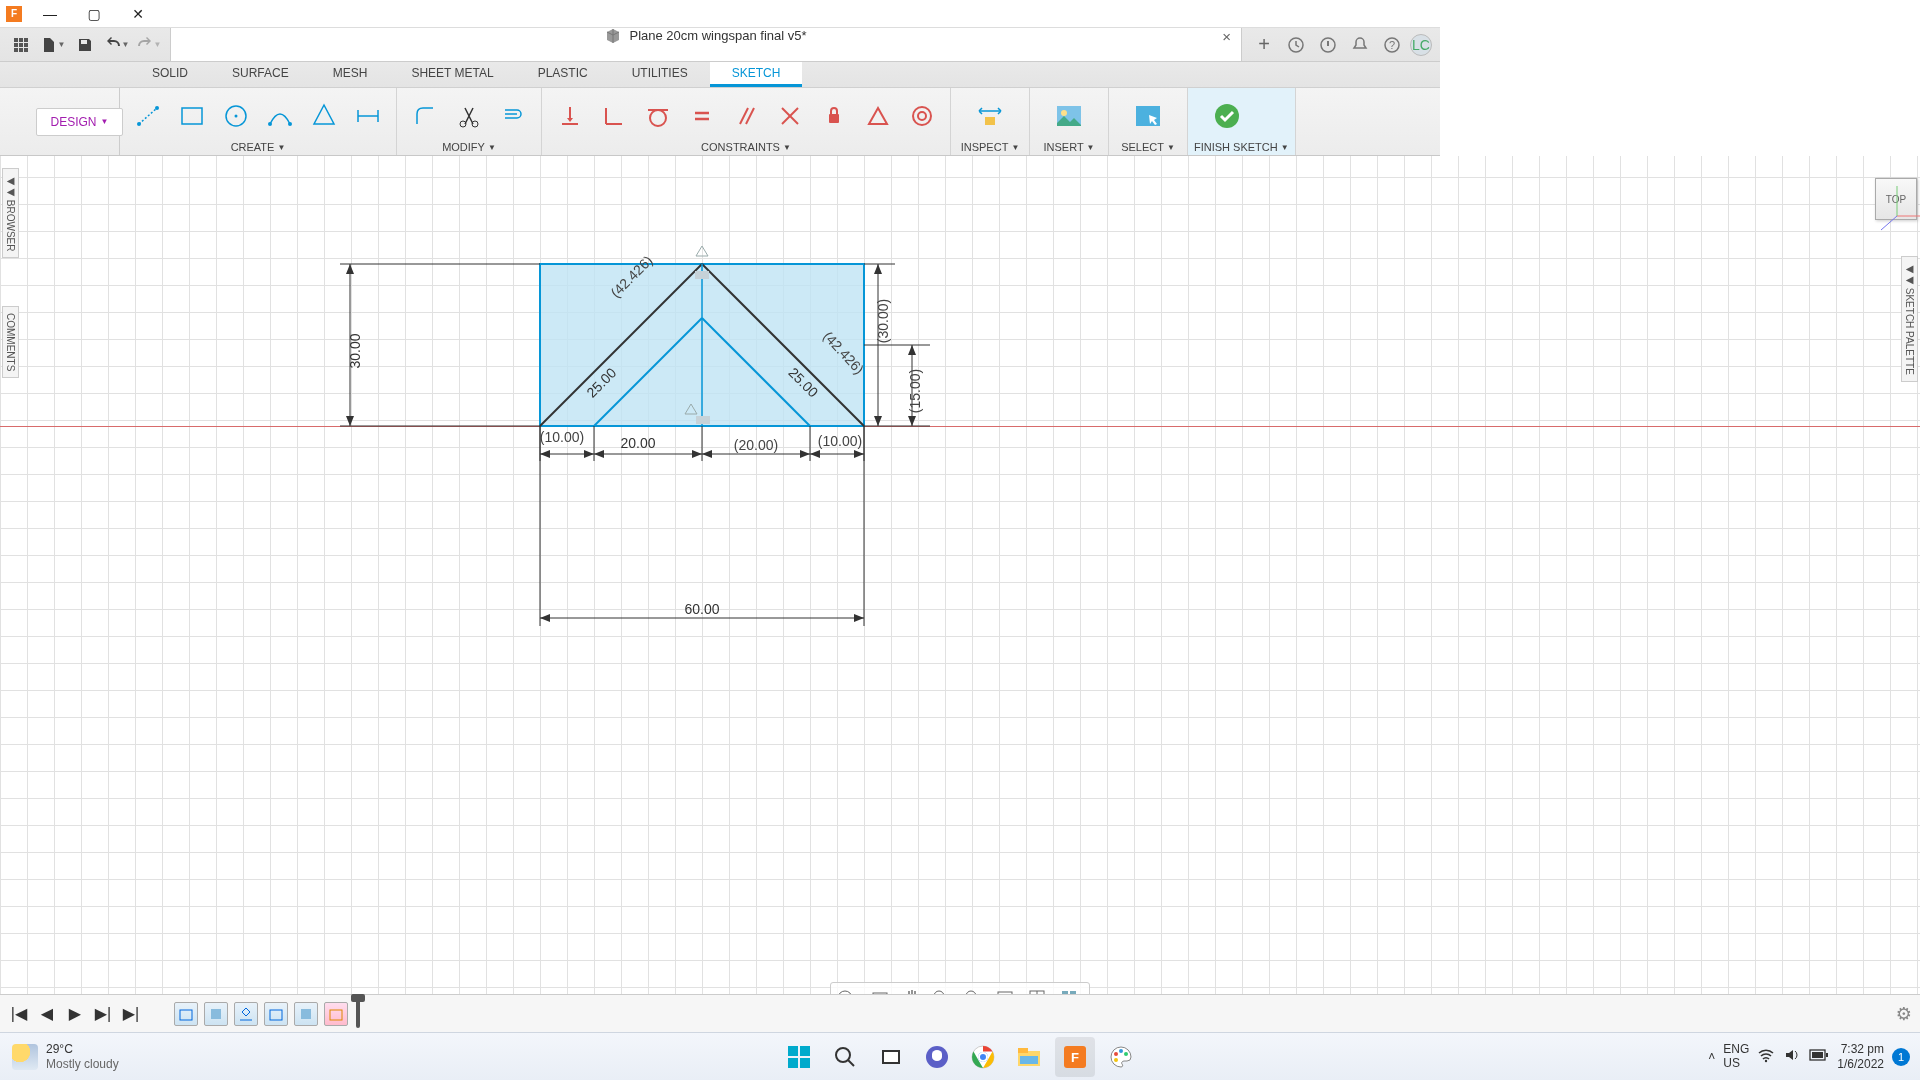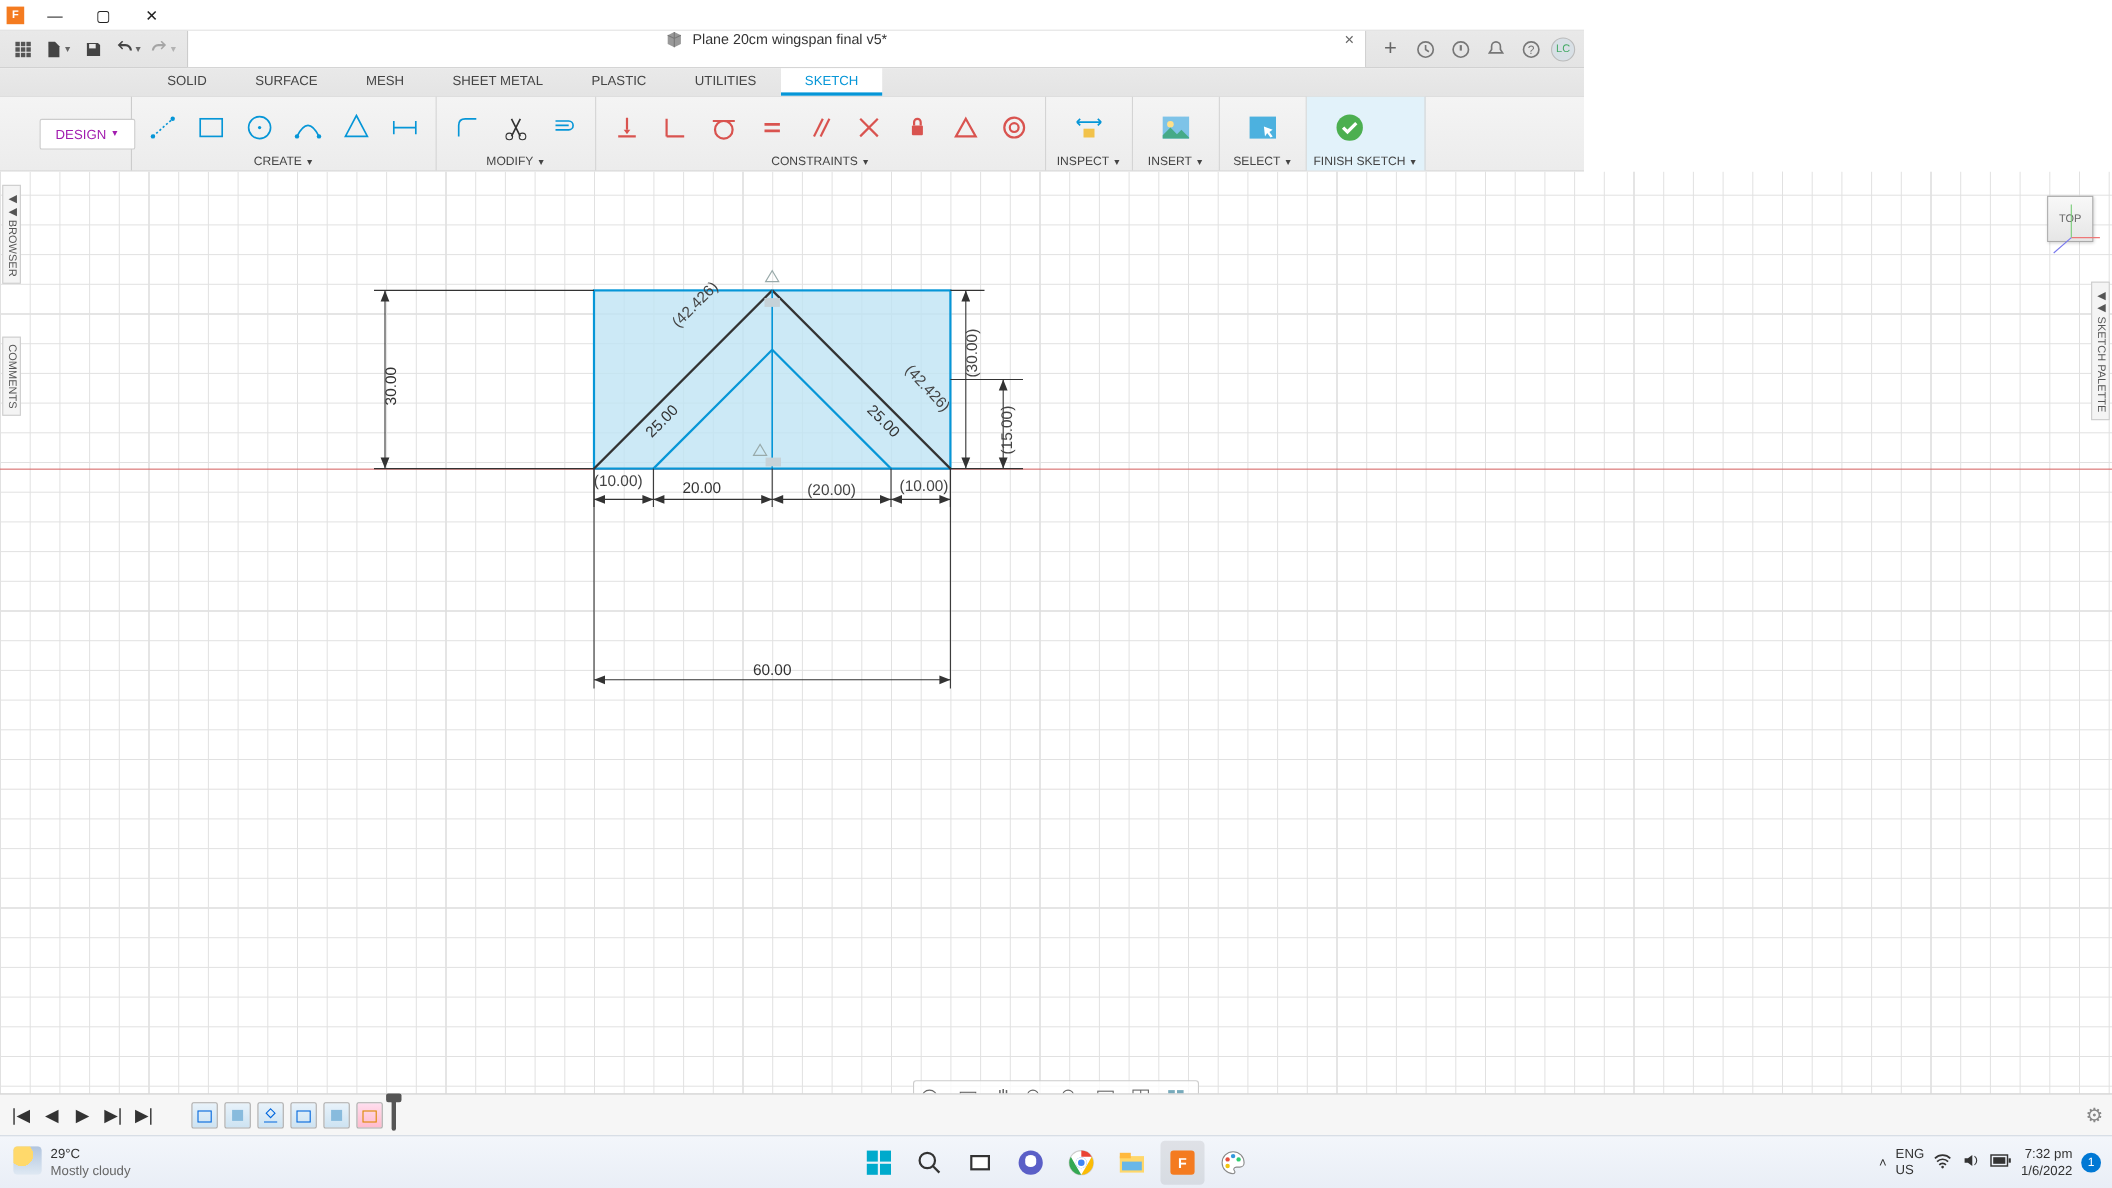--- a/index.html
+++ b/index.html
@@ -16,21 +16,21 @@
 .qa-left { display:flex; align-items:center; gap:6px; padding:0 8px; }
 .qa-btn { width: 26px; height: 26px; display:flex; align-items:center; justify-content:center; color:#444; cursor:pointer; border-radius:3px; }
 .qa-btn svg { width:16px; height:16px; }
 .qa-btn .caret { font-size:8px; margin-left:1px; color:#666; }
 .doc-tab { flex:1; display:flex; justify-content:center; gap:8px; background:#fff; height:100%; border-left:1px solid #ccc; border-right:1px solid #ccc; position:relative; }
 .doc-tab .cube { color:#888; }
 .doc-tab-text { font-size:13px; color:#333; }
 .doc-tab .close { position:absolute; right:10px; color:#666; font-size:15px; cursor:pointer; }
 .qa-right { display:flex; align-items:center; gap:4px; padding:0 8px; }
 .qa-right .ricon { width:28px; height:28px; display:flex; align-items:center; justify-content:center; color:#666; cursor:pointer; border-radius:3px; }
-.avatar { width:22px; height:22px; border-radius:50%; background:#d8e0e6; display:flex; align-items:center; justify-content:center; font-size:10px; color:#4a6; border:1px solid #bbb; }
+.avatar { width:22px; height:22px; border-radius:50%; background:#d8e0e6; display:flex; align-items:center; justify-content:center; font-size:14px; color:#4a6; border:1px solid #bbb; }
 
 
 .ws-row { height: 26px; background: linear-gradient(#e9e9e9,#e4e4e4); display:flex; align-items:flex-start; padding-left:130px; gap:0; border-bottom:1px solid #d0d0d0; }
 .ws-tab { padding:4px 22px; font-size:12px; color:#444; cursor:pointer; }
 .ws-tab.active { color:#0696D7; border-bottom:3px solid #0696D7; font-weight:400; background:#fff; }
 
 
 .ribbon { height: 68px; background: linear-gradient(#f4f4f4,#ececec); display:flex; align-items:stretch; border-bottom:1px solid #c8c8c8; }
 .design-box { width:120px; display:flex; align-items:center; justify-content:center; border-right:1px solid #ccc; }
 .design-btn { background:#fff; border:1px solid #ccc; padding:6px 14px; font-size:12px; font-weight:normal; color:#a21caf; cursor:pointer; display:flex; align-items:center; gap:4px; border-radius:2px;margin-left:40px; }
@@ -48,34 +48,34 @@
   background-image:
     linear-gradient(#e1e1e1 1px, transparent 1px),
     linear-gradient(90deg,#e1e1e1 1px, transparent 1px),
     linear-gradient(#d0d0d0 1px, transparent 1px),
     linear-gradient(90deg,#d0d0d0 1px, transparent 1px);
   background-size: 27px 27px, 27px 27px, 135px 135px, 135px 135px;
   background-position: 0 -6px, 0 0, 0 -6px, 0 0;
 }
 .axis-x { position:absolute; left:0; right:0; top:270px; height:1px; background:#d86b6b; }
 .side-tab { position:absolute; background:#f4f4f4; border:1px solid #ccc; font-size:10px; color:#555; writing-mode:vertical-rl; padding:6px 2px; cursor:pointer; }
-.viewcube { position:absolute; top:22px; right:17px; }
+.viewcube { position:absolute; top:22px; right:3px; }
 .viewcube .cube-face { width:42px; height:42px; background:linear-gradient(#f8f8f8,#e6e6e6); border:1px solid #aaa; display:flex; align-items:center; justify-content:center; font-size:10px; color:#666; box-shadow:1px 1px 3px rgba(0,0,0,0.2);}
 .navbar { position:absolute; bottom:18px; left:50%; transform:translateX(-50%); display:flex; gap:2px; background:rgba(255,255,255,0.8); border:1px solid #ccc; border-radius:3px; padding:2px; }
 .navbar .nbtn { width:30px; height:26px; display:flex; align-items:center; justify-content:center; cursor:pointer; color:#555; }
 
 
 .timeline { position:absolute; bottom:48px; left:0; right:0; height:38px; background:#f6f6f6; border-top:1px solid #ccc; display:flex; align-items:center; padding:0 8px; gap:6px; }
 .tbtn { width:22px; height:22px; display:flex; align-items:center; justify-content:center; cursor:pointer; color:#333; }
 .tfeat { width:24px; height:24px; border:1px solid #aaa; background:linear-gradient(#e8f2fa,#cde3f2); border-radius:2px; cursor:pointer; display:flex; align-items:center; justify-content:center; }
 .tgear { margin-left:auto; color:#888; cursor:pointer; font-size:18px; }
 
 
 .taskbar { position:absolute; bottom:0; left:0; right:0; height:48px; background:linear-gradient(#f3f6fb,#e9eef6); border-top:1px solid #cfd6e0; display:flex; align-items:center; }
-.weather { display:flex; gap:8px; padding:0 12px; }
+.weather { display:flex; align-items:center; gap:8px; padding:0 12px; }
 .weather .wicon { width:26px; height:26px; background:radial-gradient(circle at 30% 30%, #ffd96b 40%,transparent 41%), linear-gradient(#b0c4de,#dfe9f3); border-radius:4px; }
 .weather .wtext { font-size:12px; color:#333; line-height:1.2; }
 .tb-center { position:absolute; left:50%; transform:translateX(-50%); display:flex; gap:6px; }
 .tb-app { width:40px; height:40px; display:flex; align-items:center; justify-content:center; border-radius:4px; cursor:pointer; }
 .tb-right { margin-left:auto; display:flex; align-items:center; gap:8px; padding:0 10px; font-size:12px; color:#333; }
 .tb-right .tray { display:flex; gap:8px; align-items:center; }
 .tb-right .clock { text-align:right; line-height:1.2; }
 .notif-badge { width:18px; height:18px; border-radius:50%; background:#0078d4; color:#fff; display:flex; align-items:center; justify-content:center; font-size:11px; }
 
 

